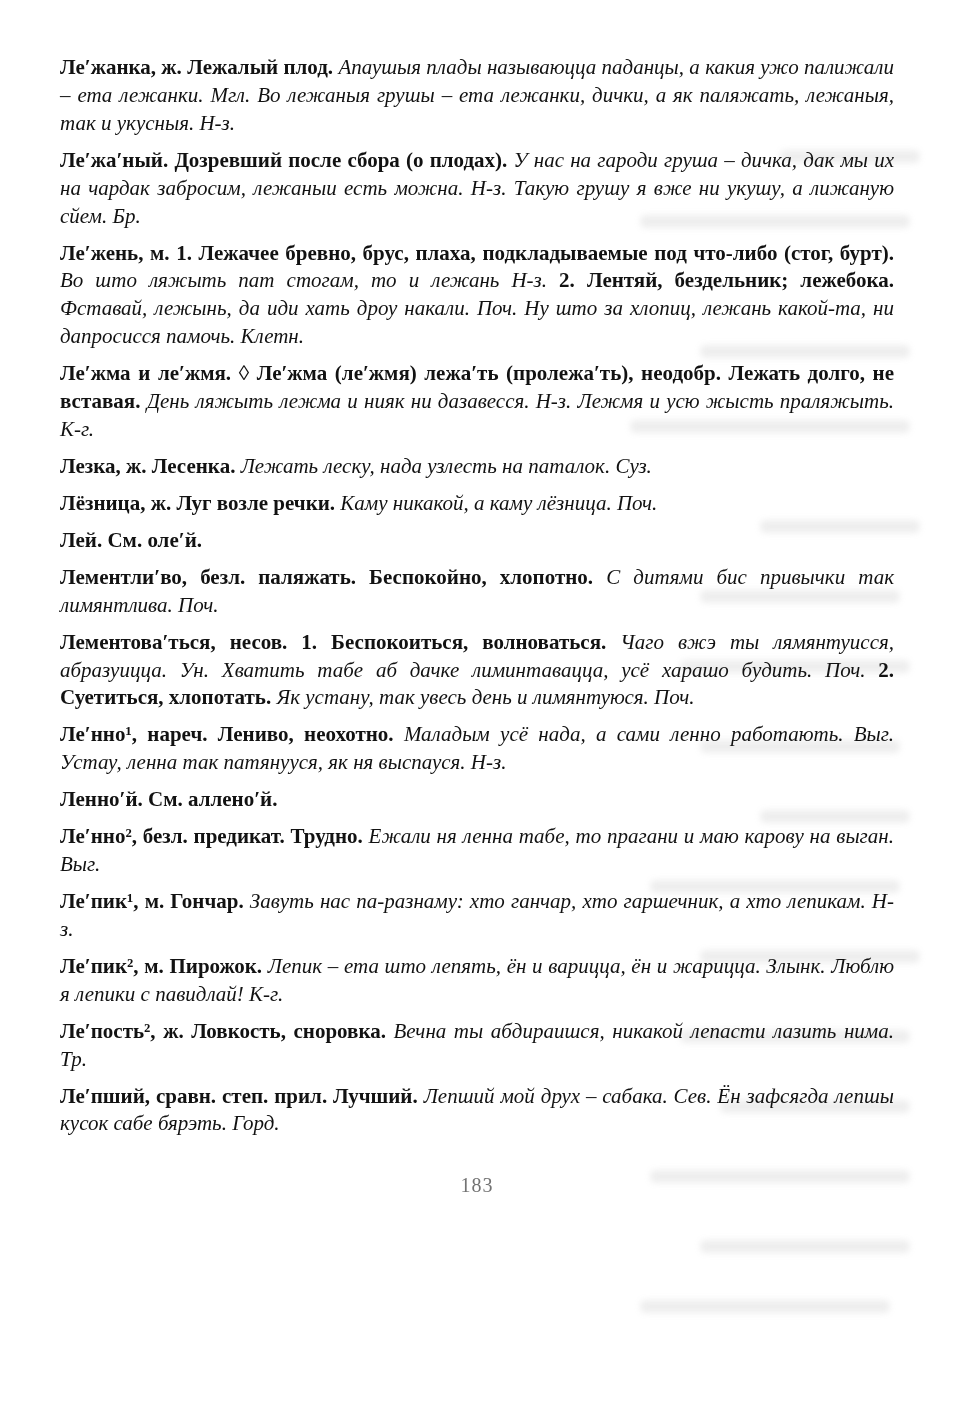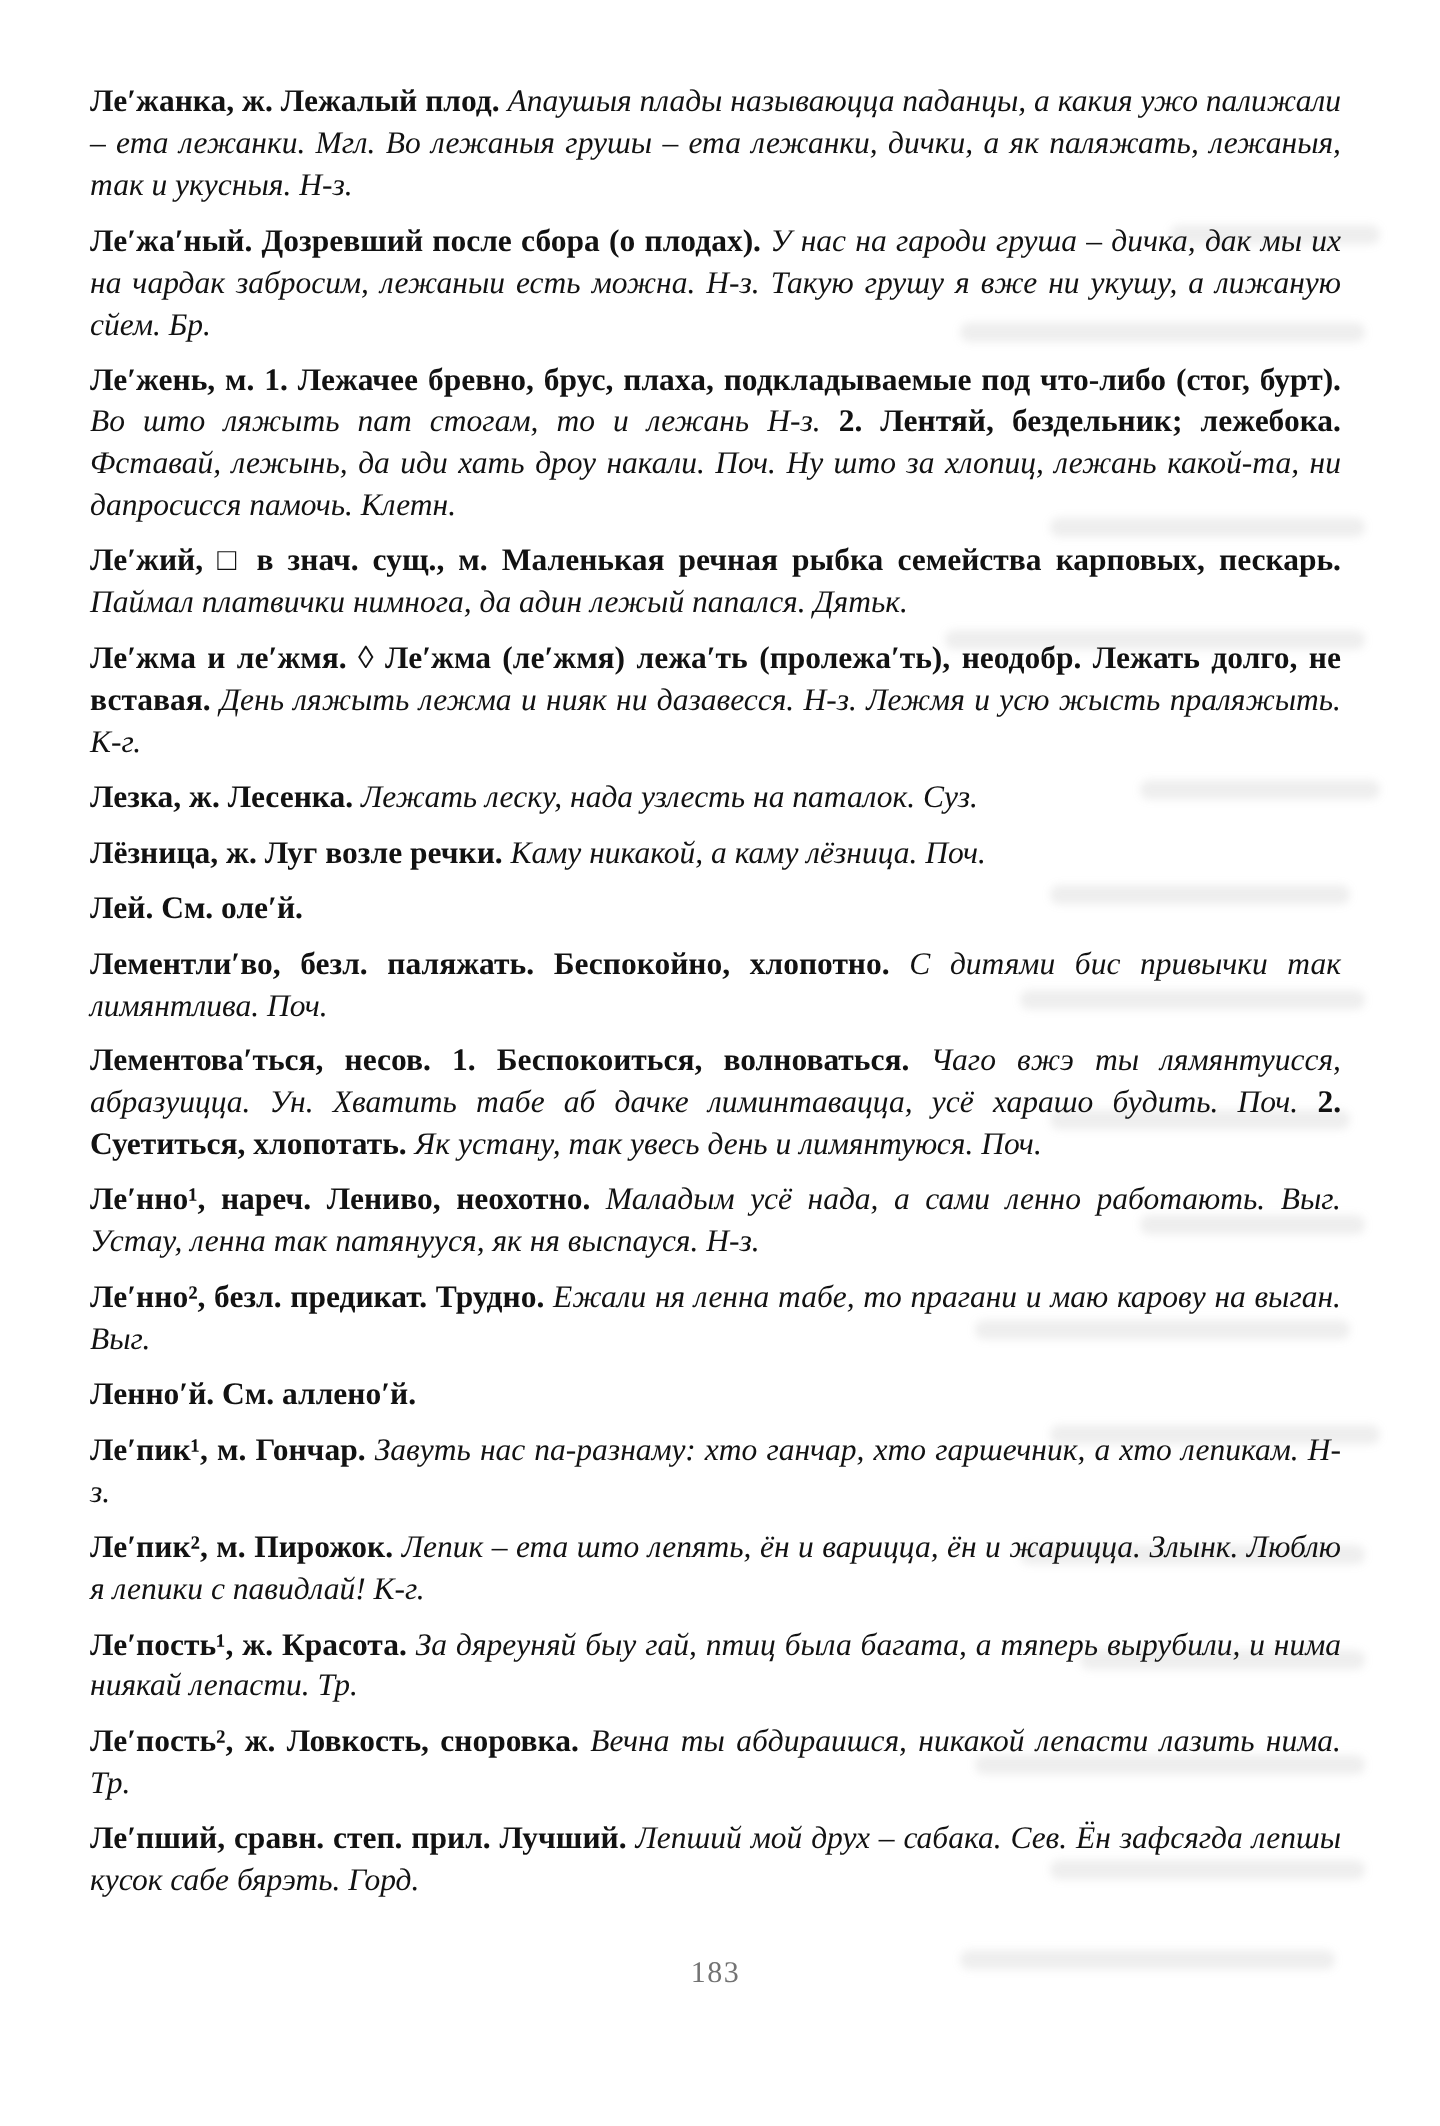--- a/index.html
+++ b/index.html
@@ -87,32 +87,30 @@
   <div class="smudge" style="top:1240px;left:700px;width:210px;"></div>
   <div class="smudge" style="top:1300px;left:640px;width:250px;"></div>
 </div>
 
 <main class="page">
   <section class="entries">
 
   <p class="entry"><span class="seg-bold">Ле′жанка, ж. Лежалый плод. </span><span class="seg-italic">Апаушыя плады называюцца паданцы, а какия ужо палижали – ета лежанки. Мгл.  Во лежаныя грушы – ета лежанки, дички, а як паляжать, лежаныя, так и укусныя. Н-з.</span></p>
       <p class="entry"><span class="seg-bold">Ле′жа′ный. Дозревший после сбора (о плодах). </span><span class="seg-italic">У нас на гароди груша – дичка, дак мы их на чардак забросим, лежаныи есть можна. Н-з.  Такую грушу я вже ни укушу, а лижаную сйем. Бр.</span></p>
       <p class="entry"><span class="seg-bold">Ле′жень, м. 1. Лежачее бревно, брус, плаха, подкладываемые под что-либо (стог, бурт). </span><span class="seg-italic">Во што ляжыть пат стогам, то и лежань Н-з. </span><span class="seg-bold">2. Лентяй, бездельник; лежебока. </span><span class="seg-italic">Фставай, лежынь, да иди хать дроу накали. Поч.  Ну што за хлопиц, лежань какой-та, ни дапросисся памочь. Клетн.</span></p>
-      <p class="entry"><span class="seg-bold">Ле′жий, □ в знач. сущ., м. Маленькая речная рыбка семейства карповых, пескарь. </span><span class="seg-italic">Паймал платвички нимнога, да адин лежый папался. Дятьк.</span></p>
       <p class="entry"><span class="seg-bold">Ле′жма и ле′жмя. ◊ Ле′жма (ле′жмя) лежа′ть (пролежа′ть), неодобр. Лежать долго, не вставая. </span><span class="seg-italic">День ляжыть лежма и нияк ни дазавесся. Н-з. Лежмя и усю жысть праляжыть. К-г.</span></p>
       <p class="entry"><span class="seg-bold">Лезка, ж. Лесенка. </span><span class="seg-italic">Лежать леску, нада узлесть на паталок. Суз.</span></p>
       <p class="entry"><span class="seg-bold">Лёзница, ж. Луг возле речки. </span><span class="seg-italic">Каму никакой, а каму лёзница. Поч.</span></p>
       <p class="entry"><span class="seg-bold">Лей. См. оле′й.</span></p>
       <p class="entry"><span class="seg-bold">Лементли′во, безл. паляжать. Беспокойно, хлопотно. </span><span class="seg-italic">С дитями бис привычки так лимянтлива. Поч.</span></p>
       <p class="entry"><span class="seg-bold">Лементова′ться, несов. 1. Беспокоиться, волноваться. </span><span class="seg-italic">Чаго вжэ ты лямянтуисся, абразуицца. Ун. Хватить табе аб дачке лиминтавацца, усё харашо будить. Поч.  </span><span class="seg-bold">2. Суетиться, хлопотать. </span><span class="seg-italic">Як устану, так увесь день и лимянтуюся. Поч.</span></p>
       <p class="entry"><span class="seg-bold">Ле′нно¹, нареч. Лениво, неохотно. </span><span class="seg-italic">Маладым усё нада, а сами ленно работають. Выг. Устау, ленна так патянууся, як ня выспауся. Н-з.</span></p>
+      <p class="entry"><span class="seg-bold">Ленно′й. См. аллено′й.</span></p>
       <p class="entry"><span class="seg-bold">Ле′нно², безл. предикат. Трудно. </span><span class="seg-italic">Ежали ня ленна табе, то прагани и маю карову на выган. Выг.</span></p>
-      <p class="entry"><span class="seg-bold">Ленно′й. См. аллено′й.</span></p>
       <p class="entry"><span class="seg-bold">Ле′пик¹, м. Гончар. </span><span class="seg-italic">Завуть нас па-разнаму: хто ганчар, хто гаршечник, а хто лепикам. Н-з.</span></p>
       <p class="entry"><span class="seg-bold">Ле′пик², м. Пирожок. </span><span class="seg-italic">Лепик – ета што лепять, ён и варицца, ён и жарицца. Злынк. Люблю я лепики с павидлай! К-г.</span></p>
-      <p class="entry"><span class="seg-bold">Ле′пость¹, ж. Красота. </span><span class="seg-italic">За дяреуняй быу гай, птиц была багата, а тяперь вырубили, и нима ниякай лепасти. Тр.</span></p>
       <p class="entry"><span class="seg-bold">Ле′пость², ж. Ловкость, сноровка. </span><span class="seg-italic">Вечна ты абдираишся, никакой лепасти лазить нима. Тр.</span></p>
       <p class="entry"><span class="seg-bold">Ле′пший, сравн. степ. прил. Лучший. </span><span class="seg-italic">Лепший мой друх – сабака. Сев.  Ён зафсягда лепшы кусок сабе бярэть. Горд.</span></p>
     </section>
   <footer class="page-footer">
     <span class="page-number">183</span>
   </footer>
 </main>
 
 </body></html>

